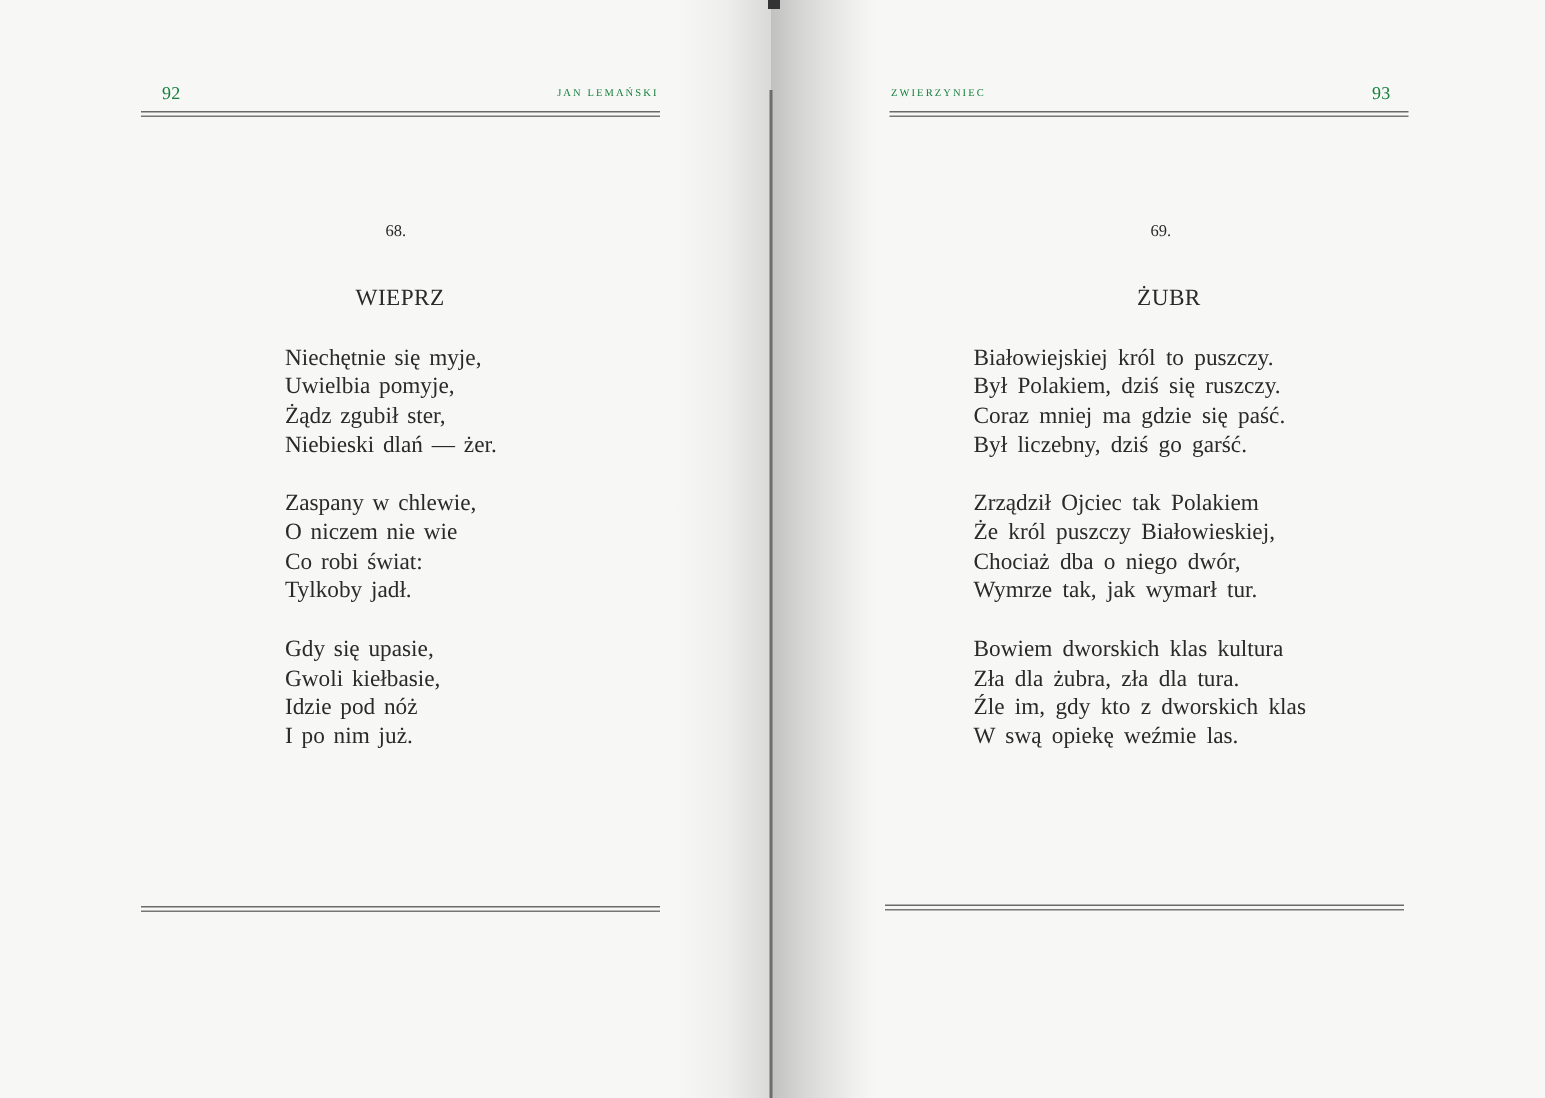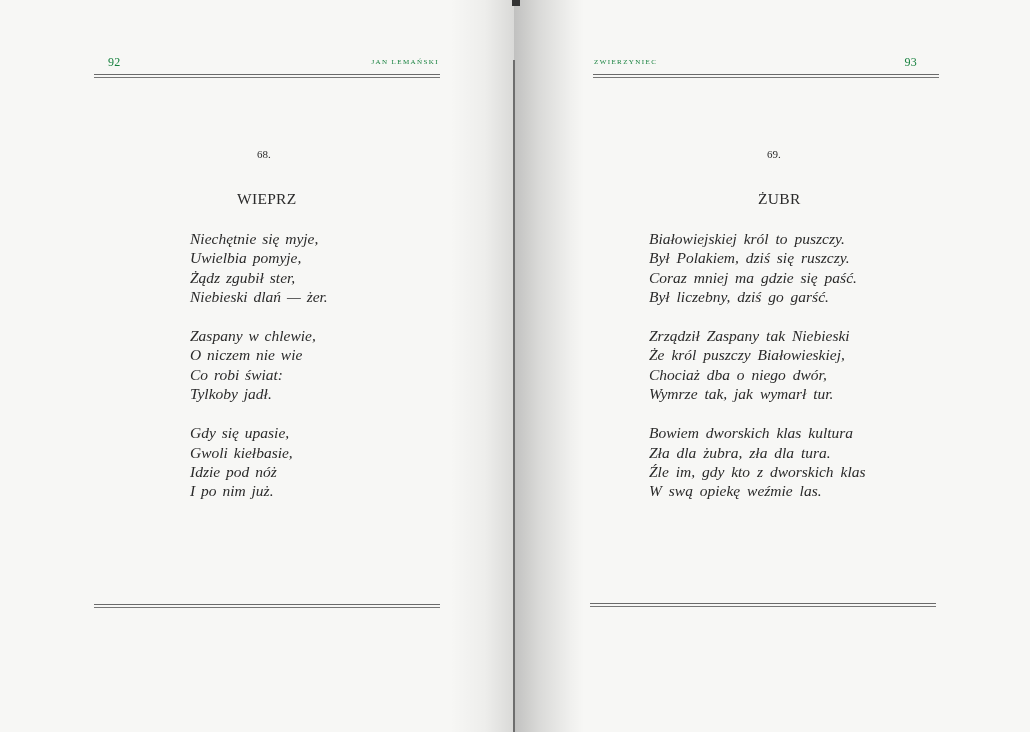--- a/index.html
+++ b/index.html
@@ -66,21 +66,21 @@
   }
   .runhead-left { left: 93px; }
   .runhead-right { left: 593px; text-align: center; }
   .folio {
     position: absolute;
     top: 0;
     font-size: 12px;
     letter-spacing: 0.2px;
   }
   .runhead-left .folio { left: 15px; }
-  .runhead-right .folio { right: 24px; }
+  .runhead-right .folio { right: 14px; }
   .runtitle {
     position: absolute;
     top: 3px;
     font-size: 7px;
     letter-spacing: 1.4px;
     text-transform: uppercase;
   }
   .runhead-left .runtitle { right: 2px; }
   .runhead-right .runtitle { left: 1px; }
 
@@ -120,21 +120,20 @@
     letter-spacing: 0.3px;
     white-space: nowrap;
   }
   .poem-left .poem-title { left: 47px; }
   .poem-right .poem-title { left: 109px; }
 
   .stanzas {
     position: absolute;
     top: 81px;
     left: 0;
-    font-style: italic;
   }
   .stanza {
     margin: 0 0 20px 0;
   }
   .line {
     font-size: 15.5px;
     line-height: 19.3px;
     white-space: nowrap;
     word-spacing: 2px;
   }
@@ -193,21 +192,21 @@
     <div class="poem-number">69.</div>
     <div class="poem-title">ŻUBR</div>
     <div class="stanzas">
       <div class="stanza">
         <div class="line">Białowiejskiej król to puszczy.</div>
         <div class="line">Był Polakiem, dziś się ruszczy.</div>
         <div class="line">Coraz mniej ma gdzie się paść.</div>
         <div class="line">Był liczebny, dziś go garść.</div>
       </div>
       <div class="stanza">
-        <div class="line">Zrządził Zaspany tak Niebieski</div>
+        <div class="line">Zrządził Ojciec tak Polakiem</div>
         <div class="line">Że król puszczy Białowieskiej,</div>
         <div class="line">Chociaż dba o niego dwór,</div>
         <div class="line">Wymrze tak, jak wymarł tur.</div>
       </div>
       <div class="stanza">
         <div class="line">Bowiem dworskich klas kultura</div>
         <div class="line">Zła dla żubra, zła dla tura.</div>
         <div class="line">Źle im, gdy kto z dworskich klas</div>
         <div class="line">W swą opiekę weźmie las.</div>
       </div>

